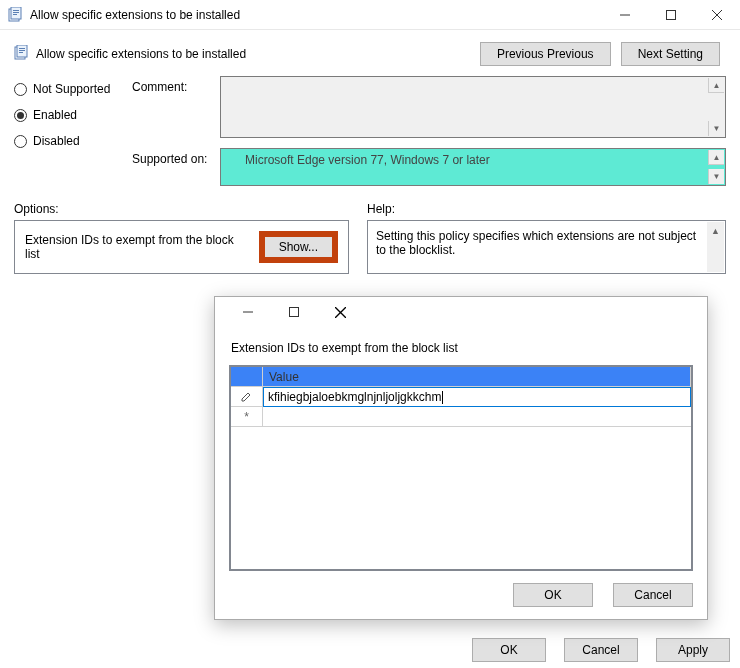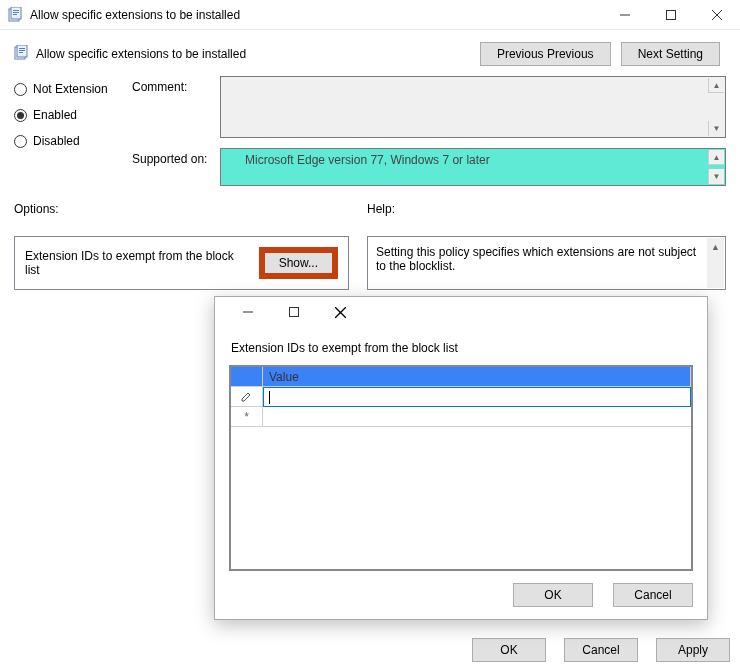--- a/index.html
+++ b/index.html
@@ -22,21 +22,21 @@
   .field-label { width: 88px; padding-top: 4px; }
   .field-box { flex: 1; border: 1px solid #7a7a7a; background: #fff; position: relative; }
   .comment-box { height: 62px; background: #f0f0f0; }
   .supported-box { height: 38px; background: #5eead4; padding: 4px 24px; color: #444; }
   .spinbtn { position: absolute; right: 1px; width: 16px; height: 15px; background: #f0f0f0; display: flex; align-items: center; justify-content: center; font-size: 8px; color: #666; border-left: 1px solid #ccc; }
   .spin-up { top: 1px; border-bottom: 1px solid #ccc; }
   .spin-down { bottom: 1px; }
   .panels-row { display: flex; padding: 6px 14px 0 14px; gap: 18px; }
   .panel-left { width: 335px; display: flex; flex-direction: column; }
   .panel-right { flex: 1; display: flex; flex-direction: column; }
-  .panel-label { margin-bottom: 20px; }
+  .panel-label { margin-bottom: 4px; }
   .panel-box { border: 1px solid #828790; background: #fff; flex: 1; padding: 10px; position: relative; }
   .panel-left .panel-box { height: 376px; }
   .panel-right .panel-box { height: 376px; padding: 8px 20px 8px 8px; }
   .opt-row { display: flex; align-items: center; gap: 8px; }
   .showbtn { border: 6px solid #c2410c; background: #e1e1e1; padding: 3px 14px; margin-left: auto; }
   .footer { position: absolute; bottom: 6px; right: 10px; display: flex; gap: 8px; }
   .footer .btn { width: 74px; text-align: center; }
   .help-scroll { position: absolute; right: 1px; top: 1px; bottom: 1px; width: 17px; background: #f0f0f0; }
   .scr-btn { width: 17px; height: 17px; display: flex; align-items: center; justify-content: center; color: #666; font-size: 9px; }
   .dialog { position: absolute; left: 214px; top: 296px; width: 494px; height: 324px; background: #fff; border: 1px solid #aaa; box-shadow: 0 5px 18px rgba(0,0,0,.25); display: flex; flex-direction: column; }
@@ -105,21 +105,21 @@
     <span>Allow specific extensions to be installed</span>
   </div>
   <div class="btn">Previous Previous</div>
   <div class="btn" style="margin-right:6px;">Next Setting</div>
 </div>
 
 <div class="body-row">
   <div class="radios">
     <div class="radio-row">
       <span class="radio"></span>
-      <span>Not Extension</span>
+      <span>Not Supported</span>
     </div>
     <div class="radio-row">
       <span class="radio selected"></span>
       <span>Enabled</span>
     </div>
     <div class="radio-row">
       <span class="radio"></span>
       <span>Disabled</span>
     </div>
   </div>
@@ -197,20 +197,21 @@
         <div class="gh-cell gh-rowhdr"></div>
         <div class="gh-cell gh-value">Value</div>
       </div>
       <div class="grid-row">
         <div class="gr-hdr">
           <svg width="11" height="11" viewBox="0 0 11 11">
               <path d="M1 10 L3 10 L9 4 L7 2 L1 8 Z" fill="none" stroke="#555" stroke-width="1"></path>
             </svg>
         </div>
         <div class="gr-cell editing">
+          <span>kfihiegbjaloebkmglnjnljoljgkkchm</span>
             <span class="caret"></span>
         </div>
       </div>
       <div class="grid-row">
         <div class="gr-hdr">*</div>
         <div class="gr-cell">
           <span></span>
         </div>
       </div>
       <div style="flex:1"></div>

